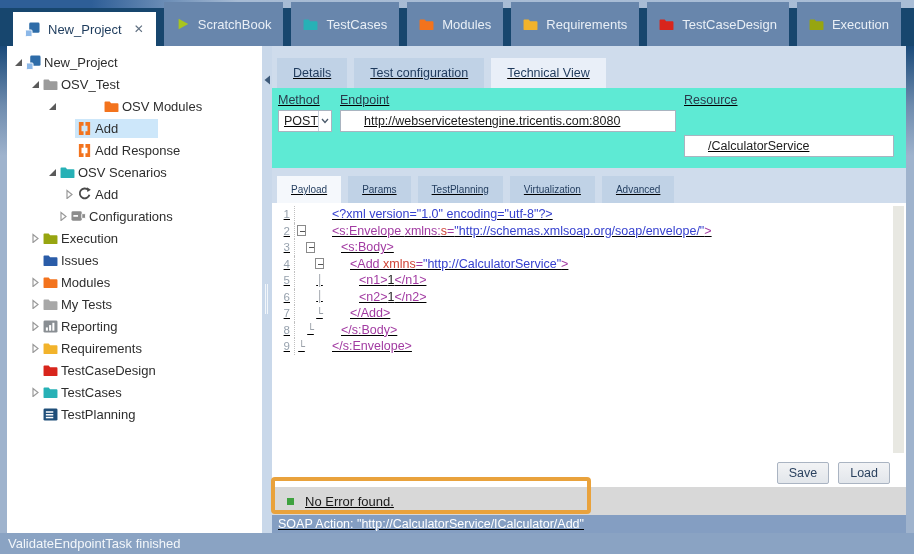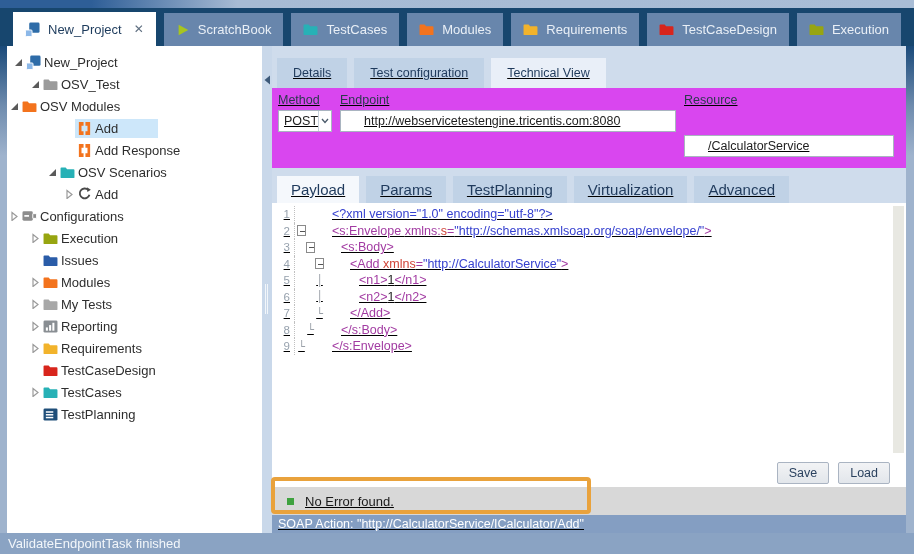--- a/index.html
+++ b/index.html
@@ -2,21 +2,21 @@
 <html><head>
 <meta charset="utf-8">
 <style>
   html,body{margin:0;padding:0;background:#5a718c;}
   *{box-sizing:border-box;}
   .app{position:relative;width:914px;height:554px;font-family:"Liberation Sans",sans-serif;
        background:#17466e;overflow:hidden;}
   
   .topstrip{height:8px;background:linear-gradient(90deg,#2e5e97 0%,#2e5e97 10%,#a7bbd4 26%,#a9bdd6 100%);}
   .tabbar{height:38px;background:#17466e;display:flex;align-items:flex-end;padding-left:13px;}
-  .tab{height:33px;display:flex;align-items:center;padding:0 12px;margin-right:8px;
+  .tab{height:44px;display:flex;align-items:center;padding:0 12px;margin-right:8px;
        background:#6886ac;color:#e9eff6;font-size:13px;cursor:default;white-space:nowrap;}
   .tab.active{background:#ffffff;color:#1d3b5c;height:34px;}
   .ticon{display:inline-flex;margin-right:8px;align-items:center;}
   .tclose{margin-left:12px;color:#5f6f80;font-size:12px;}
   
   .body{display:flex;height:487px;}
   .edge{flex:0 0 auto;background:linear-gradient(180deg,#1a4a7a 0px,#6f8cae 60px,#9fb3cd 110px,#9fb3cd 100%);}
   .edge.left{width:7px;}
   .edge.right{width:8px;}
   .tree{width:255px;background:#ffffff;padding-top:5px;overflow:hidden;}
@@ -28,35 +28,35 @@
   .splitter{width:10px;background:#c9d8ea;position:relative;}
   .split-arrow{position:absolute;top:26px;left:1px;}
   .grip{position:absolute;top:238px;left:3px;height:30px;width:3px;
         border-left:1px solid #f2f6fa;border-right:1px solid #f2f6fa;}
   
   .main{flex:1 1 auto;display:flex;flex-direction:column;background:#cfdcec;min-width:0;text-decoration:underline;}
   .main-tabs{height:42px;display:flex;align-items:flex-end;padding-left:5px;}
   .mtab{height:30px;display:flex;align-items:center;padding:0 16px;margin-right:7px;
         background:#c0d2e6;color:#1f3a5c;font-size:12.5px;}
   .mtab.active{background:#e9eff8;}
-  .formrow{background:#d946ef;padding:5px 12px 11px 6px;display:flex;gap:8px;}
+  .formrow{background:#5eead4;padding:5px 12px 11px 6px;display:flex;gap:8px;}
   .fld{display:flex;flex-direction:column;}
   .fld label{font-size:12.5px;color:#2a3a4c;margin-bottom:3px;}
   .selectbox{width:54px;height:22px;background:#fff;border:1px solid #a9b4c0;display:flex;
              align-items:center;font-size:12.5px;color:#1e1e1e;padding-left:5px;}
   .selectbox .chev{margin-left:auto;border-left:1px solid #c9d2dc;height:100%;width:15px;
                    display:flex;align-items:center;justify-content:center;color:#4a5a6a;font-size:10px;}
   .fld input{height:22px;border:1px solid #a9b4c0;font-size:12.5px;color:#1e1e1e;
              padding:0 23px;font-family:"Liberation Sans",sans-serif;}
   .fld.endpoint input{width:336px;}
   .fld.resource{flex:1 1 auto;gap:25px;}
   .fld.resource input{width:100%;}
   .payload-tabs{height:35px;display:flex;align-items:flex-end;padding-left:5px;background:#cfdcec;}
   .ptab{height:27px;display:flex;align-items:center;padding:0 14px;margin-right:7px;
-        background:#c0d2e6;color:#1f3a5c;font-size:15px;}
+        background:#c0d2e6;color:#1f3a5c;font-size:10px;}
   .ptab.active{background:#f5f8fc;}
   
   .editor{flex:1 1 auto;background:#ffffff;position:relative;overflow:hidden;padding-top:3px;}
   .cline{display:flex;height:16.5px;align-items:center;font-size:12.5px;}
   .ln{width:22px;text-align:right;padding-right:4px;color:#96a1ad;font-size:11.5px;flex:0 0 auto;}
   .foldcol{width:32px;flex:0 0 auto;display:flex;align-items:center;height:100%;
            border-left:1px dotted #c0c0c0;padding-left:2px;}
   .fch{display:inline-flex;width:9px;height:100%;align-items:center;justify-content:center;
        font-family:"DejaVu Sans Mono",monospace;font-size:11px;color:#9aa0a8;flex:0 0 auto;}
   .fbox{position:relative;}
@@ -174,21 +174,21 @@
           </span>
           <span class="selwrap">
             <span class="tico">
               <svg width="15" height="13" viewBox="0 0 16 14">
                 <path d="M0.5 2.5 a1 1 0 0 1 1-1 H6 l1.6 2 h6.9 a1 1 0 0 1 1 1 V12 a1 1 0 0 1 -1 1 H1.5 a1 1 0 0 1 -1-1 Z" fill="#9b9b9b"></path>
               </svg>
             </span>
             <span>OSV_Test</span>
           </span>
         </div>
-        <div class="trow" style="">
+        <div class="trow" style="padding-left: 38px; gap: 44px;">
           <span class="texp">
             <svg width="10" height="10" viewBox="0 0 10 10">
               <polygon points="9,2 9,9 2,9" fill="#5a5a5a"></polygon>
             </svg>
           </span>
           <span class="selwrap">
             <span class="tico">
               <svg width="15" height="13" viewBox="0 0 16 14">
                 <path d="M0.5 2.5 a1 1 0 0 1 1-1 H6 l1.6 2 h6.9 a1 1 0 0 1 1 1 V12 a1 1 0 0 1 -1 1 H1.5 a1 1 0 0 1 -1-1 Z" fill="#f3731d"></path>
               </svg>
@@ -244,21 +244,21 @@
           <span class="selwrap">
             <span class="tico">
               <svg width="14" height="14" viewBox="0 0 16 16">
                 <path d="M12.8 3.4 A5.6 5.6 0 1 0 14.2 8.8" fill="none" stroke="#4a4a4a" stroke-width="2.1"></path>
                 <polygon points="11.3,0.4 15.9,3.1 11.8,5.8" fill="#4a4a4a"></polygon>
               </svg>
             </span>
             <span>Add</span>
           </span>
         </div>
-        <div class="trow" style="">
+        <div class="trow" style="padding-left: 21px; margin-left: 28px;">
           <span class="texp">
             <svg width="10" height="10" viewBox="0 0 10 10">
               <polygon points="3,1.5 8,5.5 3,9.5" fill="none" stroke="#9a9a9a" stroke-width="1.2"></polygon>
             </svg>
           </span>
           <span class="selwrap">
             <span class="tico">
               <svg width="15" height="12" viewBox="0 0 16 12">
                 <rect x="0.5" y="1" width="11" height="10" rx="1.5" fill="#8c8c8c"></rect>
                 <rect x="2.5" y="5" width="5" height="1.8" fill="#fff"></rect>

